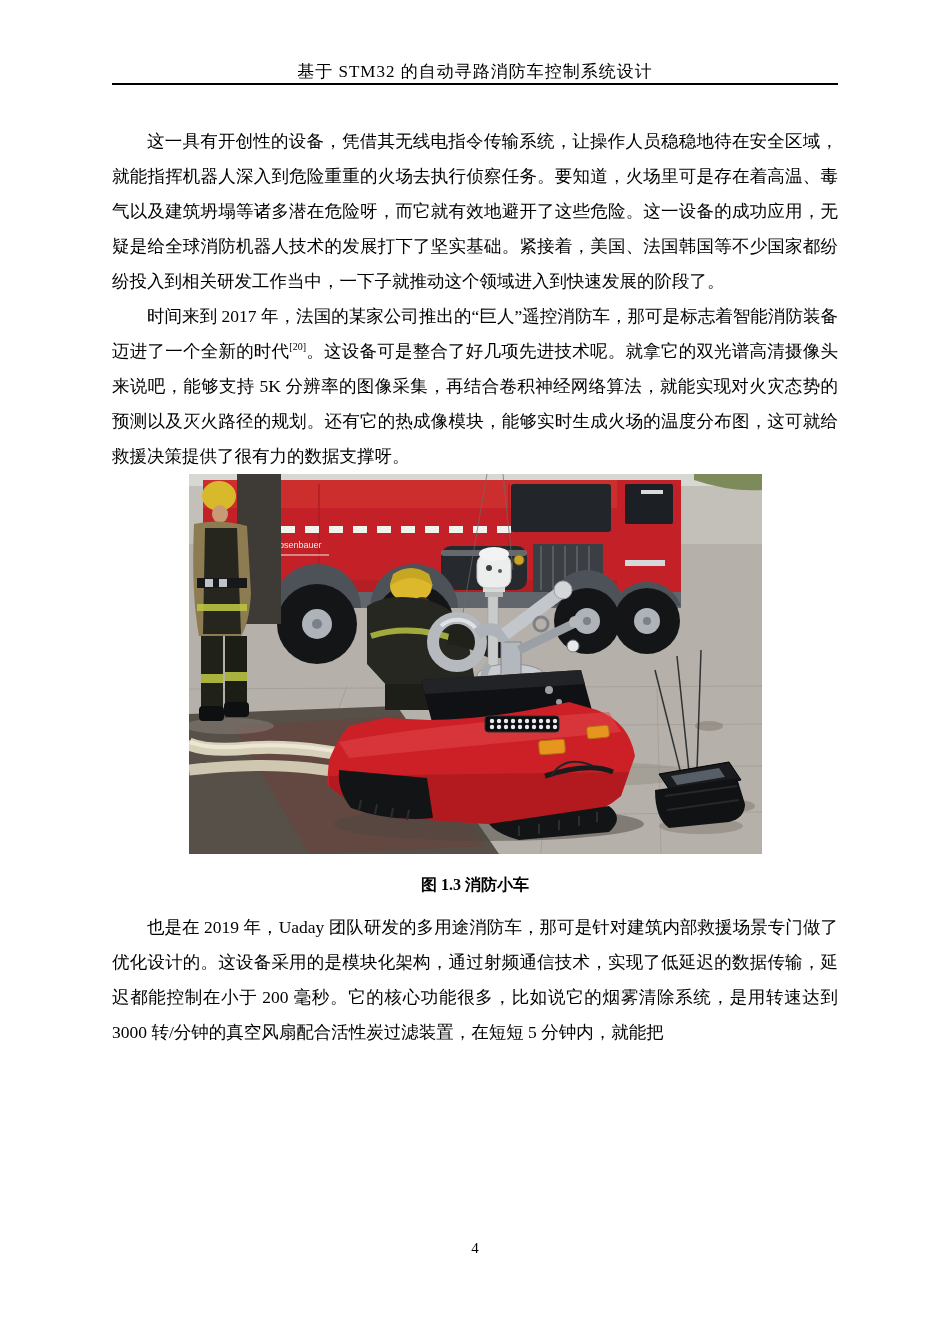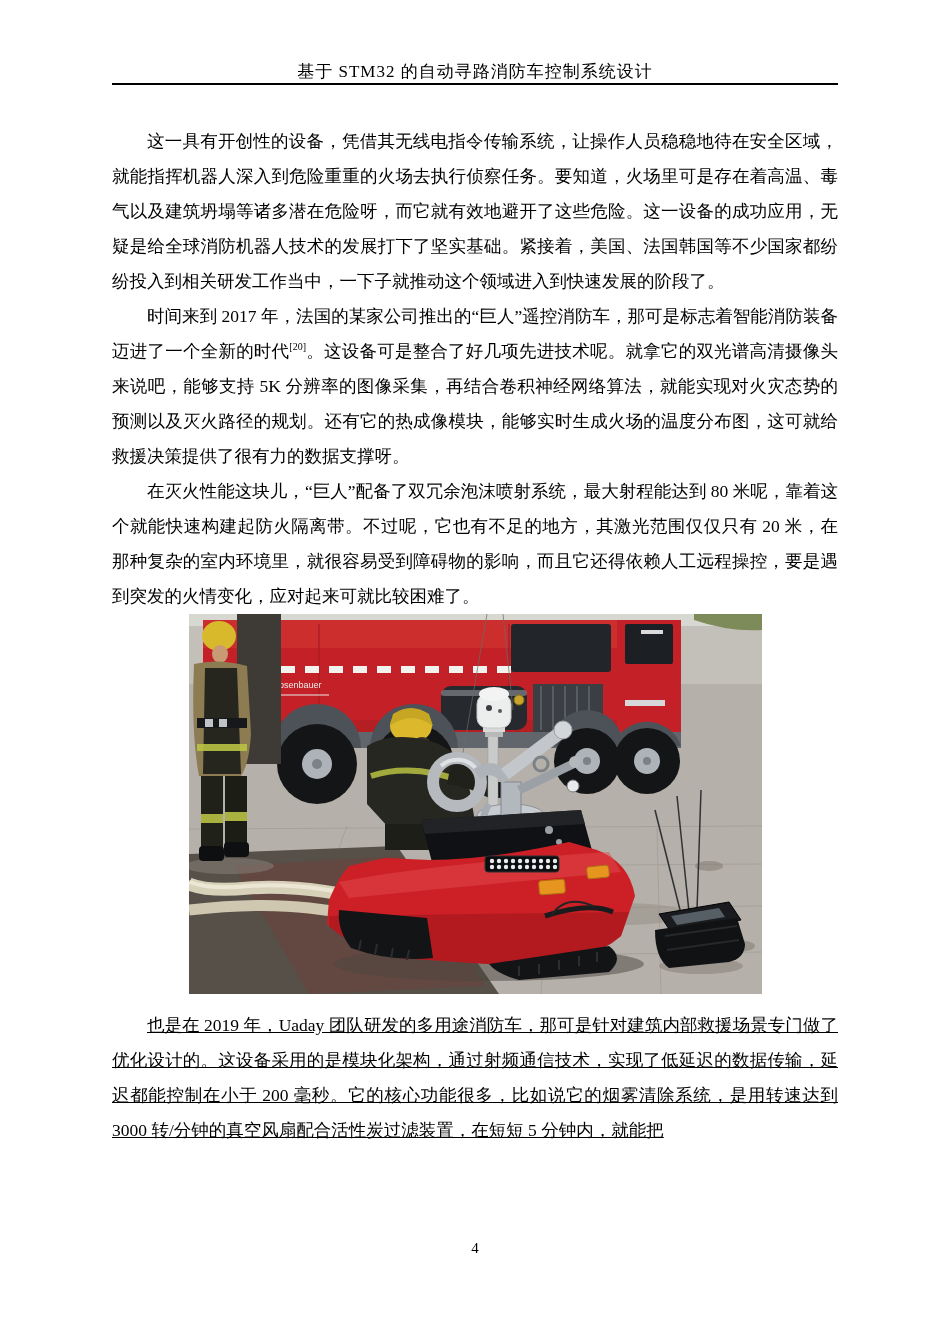--- a/index.html
+++ b/index.html
@@ -44,21 +44,21 @@
     display:block;
     margin:0 auto;
     width:573px;height:380px;
   }
   figcaption{
     font-weight:bold;
     font-size:16px;
     line-height:22px;
     margin-top:20px;
   }
-  .after-fig{ margin-top:14px !important;text-decoration:underline; }
+  .after-fig{ margin-top:14px !important; }
   .footer{
     position:absolute;
     top:1240px;left:0;right:0;
     text-align:center;
     font-size:15px;
   }
   .svgtext{ font-family:"Liberation Sans","DejaVu Sans",sans-serif; }
 </style>
 </head>
 <body>
@@ -68,21 +68,20 @@
   <div class="header">
     <span>基于 STM32 的自动寻路消防车控制系统设计</span>
   </div>
 
   <div class="content">
 
     <p class="para"><span>这一具有开创性的设备，凭借其无线电指令传输系统，让操作人员稳稳地待在安全区域，就能指挥机器人深入到危险重重的火场去执行侦察任务。要知道，火场里可是存在着高温、毒气以及建筑坍塌等诸多潜在危险呀，而它就有效地避开了这些危险。这一设备的成功应用，无疑是给全球消防机器人技术的发展打下了坚实基础。紧接着，美国、法国韩国等不少国家都纷纷投入到相关研发工作当中，一下子就推动这个领域进入到快速发展的阶段了。</span></p>
 
     <p class="para"><span>时间来到 2017 年，法国的某家公司推出的“巨人”遥控消防车，那可是标志着智能消防装备迈进了一个全新的时代</span><sup>[20]</sup><span>。这设备可是整合了好几项先进技术呢。就拿它的双光谱高清摄像头来说吧，能够支持 5K 分辨率的图像采集，再结合卷积神经网络算法，就能实现对火灾态势的预测以及灭火路径的规划。还有它的热成像模块，能够实时生成火场的温度分布图，这可就给救援决策提供了很有力的数据支撑呀。</span></p>
 
-    <p class="para"><span>在灭火性能这块儿，“巨人”配备了双冗余泡沫喷射系统，最大射程能达到 80 米呢，靠着这个就能快速构建起防火隔离带。不过呢，它也有不足的地方，其激光范围仅仅只有 20 米，在那种复杂的室内环境里，就很容易受到障碍物的影响，而且它还得依赖人工远程操控，要是遇到突发的火情变化，应对起来可就比较困难了。</span></p>
 
     <figure class="fig">
       <svg viewBox="0 0 573 380" xmlns="http://www.w3.org/2000/svg">
 
         <rect x="0" y="0" width="573" height="380" fill="#b5b0a9"></rect>
         <rect x="0" y="0" width="573" height="70" fill="#c3bfb9"></rect>
         <rect x="0" y="0" width="573" height="12" fill="#d8d8d2"></rect>
         <path d="M505,0 L573,0 L573,16 Q540,18 505,6 Z" fill="#7d8a5a"></path>
 
         <g stroke="#a19c95" stroke-width="1" opacity="0.75">
@@ -300,20 +299,21 @@
           </g>
           <path d="M470,300 L540,288 L552,306 L482,318 Z" fill="#1a1b1e" stroke="#000"></path>
           <path d="M482,302 L530,294 L536,303 L488,311 Z" fill="#565e66"></path>
           <path d="M466,316 L548,304 L556,330 Q556,344 540,348 L480,354 Q466,344 466,316 Z" fill="#111214"></path>
           <g stroke="#26282b" stroke-width="2">
             <line x1="476" y1="322" x2="548" y2="312"></line>
             <line x1="478" y1="336" x2="550" y2="326"></line>
           </g>
         </g>
       </svg>
+      <figcaption>图 1.3 消防小车</figcaption>
     </figure>
 
     <p class="para after-fig"><span>也是在 2019 年，Uaday 团队研发的多用途消防车，那可是针对建筑内部救援场景专门做了优化设计的。这设备采用的是模块化架构，通过射频通信技术，实现了低延迟的数据传输，延迟都能控制在小于 200 毫秒。它的核心功能很多，比如说它的烟雾清除系统，是用转速达到 3000 转/分钟的真空风扇配合活性炭过滤装置，在短短 5 分钟内，就能把</span></p>
 
   </div>
 
   <div class="footer">
     <span>4</span>
   </div>
 

